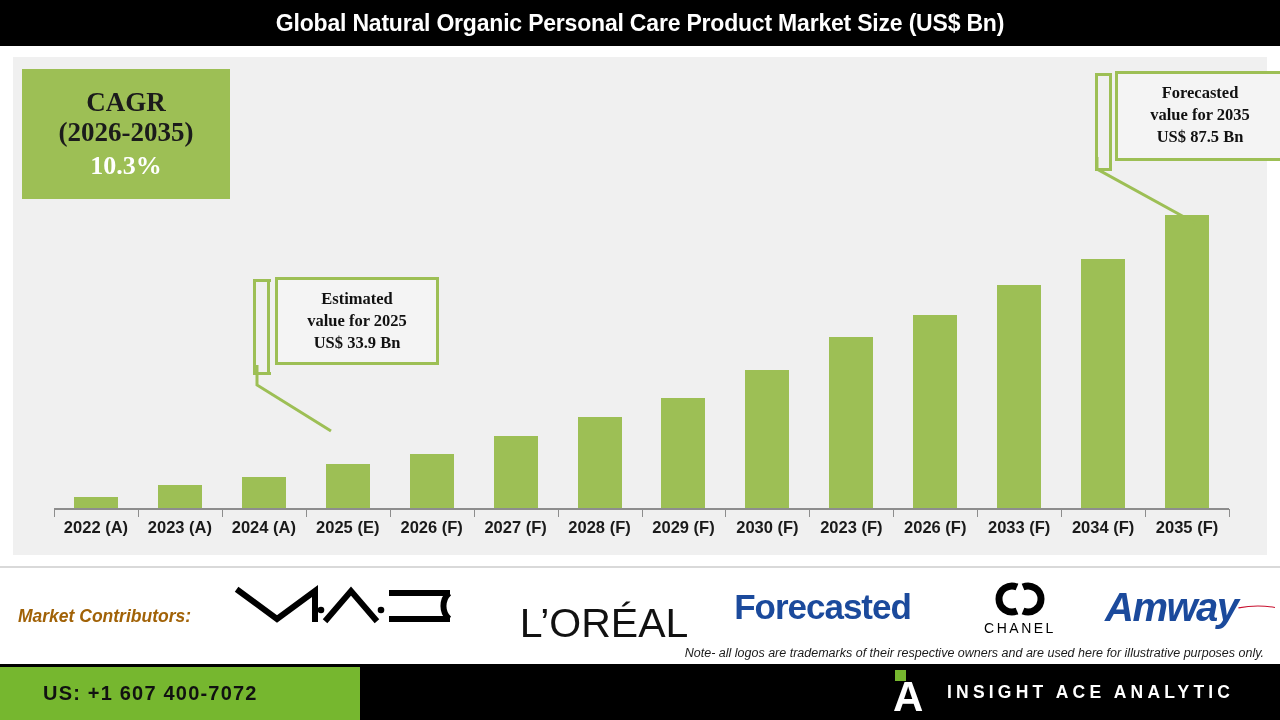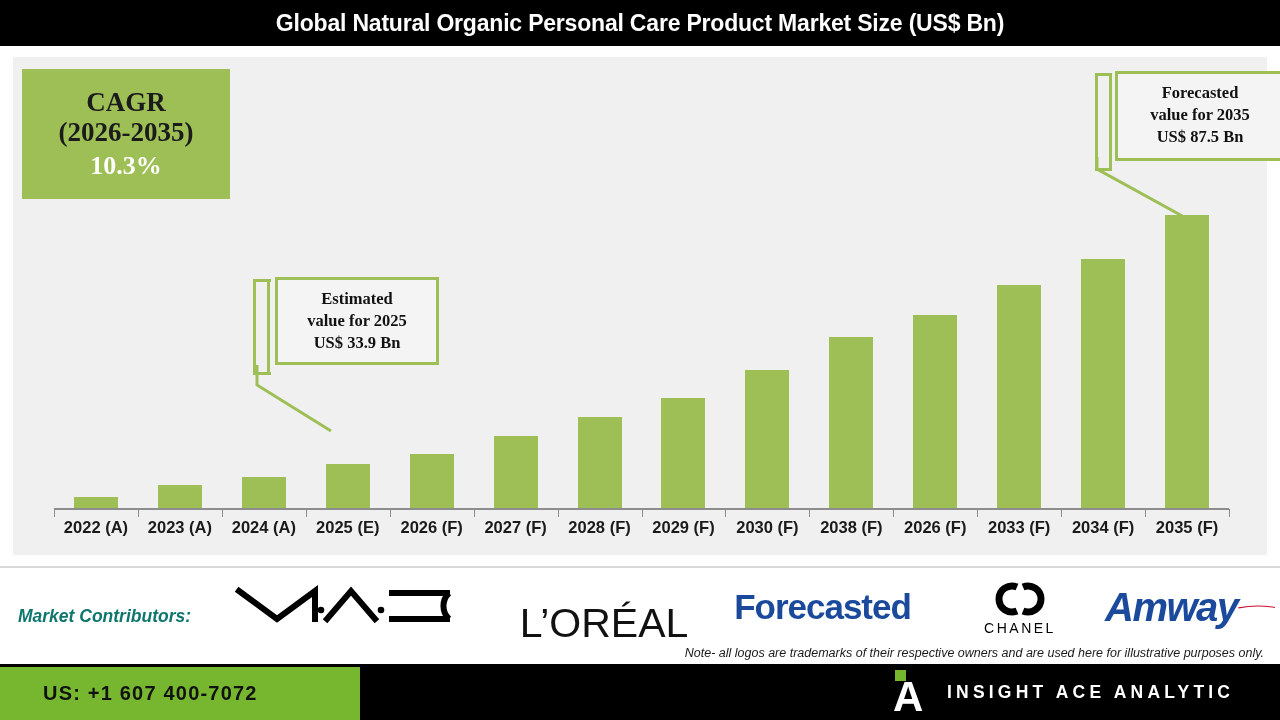--- a/index.html
+++ b/index.html
@@ -108,21 +108,21 @@
 
   
   #contrib-strip {
     position: absolute; left: 0; top: 566px; width: 1280px; height: 98px;
     background: #ffffff;
     border-top: 2px solid #d9d9d9;
   }
   #contrib-label {
     position: absolute; left: 18px; top: 38px;
     font-family: "Liberation Sans", sans-serif;
-    font-size: 17.5px; font-weight: bold; font-style: italic; color: #0f766e;
+    font-size: 17.5px; font-weight: bold; font-style: italic; color: #a16207;
     white-space: nowrap;
     text-align: center;
   }
   .logo-slot { position: absolute; top: 0; height: 78px; display: flex; align-items: center; justify-content: center; }
 
   #logo-mac { left: 225px; width: 240px; }
   #logo-loreal { left: 494px; width: 220px; margin-top: 16px; }
   #logo-beiersdorf { left: 710px; width: 225px; }
   #logo-chanel { left: 950px; width: 140px; flex-direction: column; }
   #logo-amway { left: 1105px; width: 170px; flex-direction: row; }
@@ -232,21 +232,21 @@
     <div id="x-labels">
         <div class="xlabel" style="left: 41px; width: 83.9286px;">2022 (A)</div>
         <div class="xlabel" style="left: 124.929px; width: 83.9286px;">2023 (A)</div>
         <div class="xlabel" style="left: 208.857px; width: 83.9286px;">2024 (A)</div>
         <div class="xlabel" style="left: 292.786px; width: 83.9286px;">2025 (E)</div>
         <div class="xlabel" style="left: 376.714px; width: 83.9286px;">2026 (F)</div>
         <div class="xlabel" style="left: 460.643px; width: 83.9286px;">2027 (F)</div>
         <div class="xlabel" style="left: 544.571px; width: 83.9286px;">2028 (F)</div>
         <div class="xlabel" style="left: 628.5px; width: 83.9286px;">2029 (F)</div>
         <div class="xlabel" style="left: 712.429px; width: 83.9286px;">2030 (F)</div>
-        <div class="xlabel" style="left: 796.357px; width: 83.9286px;">2038 (F)</div>
+        <div class="xlabel" style="left: 796.357px; width: 83.9286px;">2023 (F)</div>
         <div class="xlabel" style="left: 880.286px; width: 83.9286px;">2026 (F)</div>
         <div class="xlabel" style="left: 964.214px; width: 83.9286px;">2033 (F)</div>
         <div class="xlabel" style="left: 1048.14px; width: 83.9286px;">2034 (F)</div>
         <div class="xlabel" style="left: 1132.07px; width: 83.9286px;">2035 (F)</div>
       </div>
 
     <div id="bracket-2025" class="callout-bracket"></div>
     <div id="stem-2025" class="callout-stem"></div>
     <div class="leader" style="left:240px; top:300px;">
       <svg width="110" height="80" viewBox="0 0 110 80">

